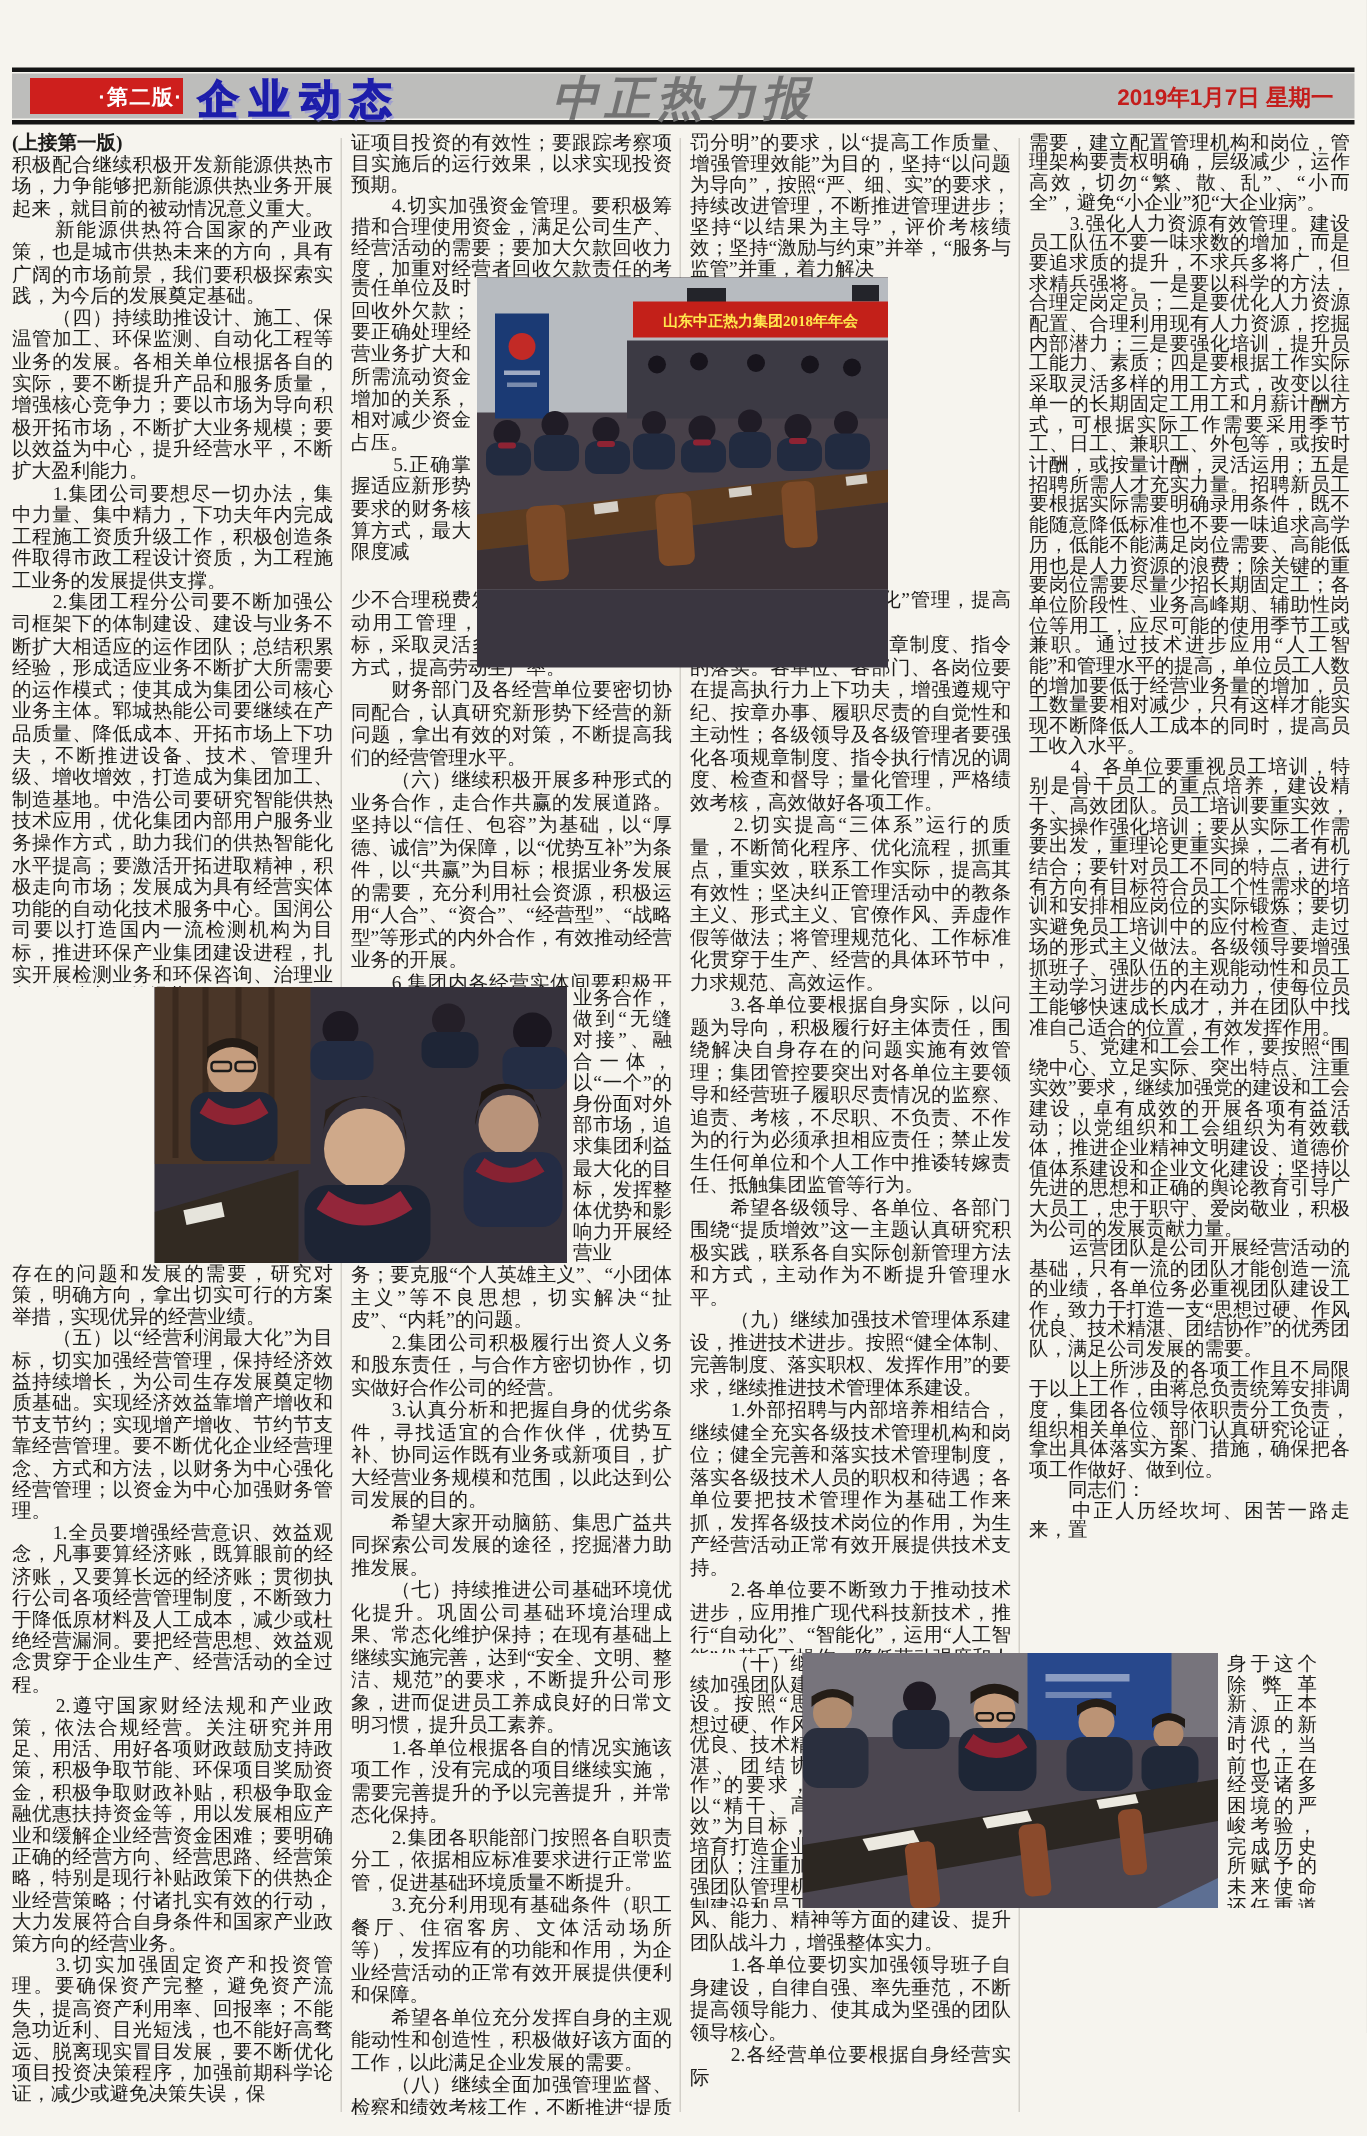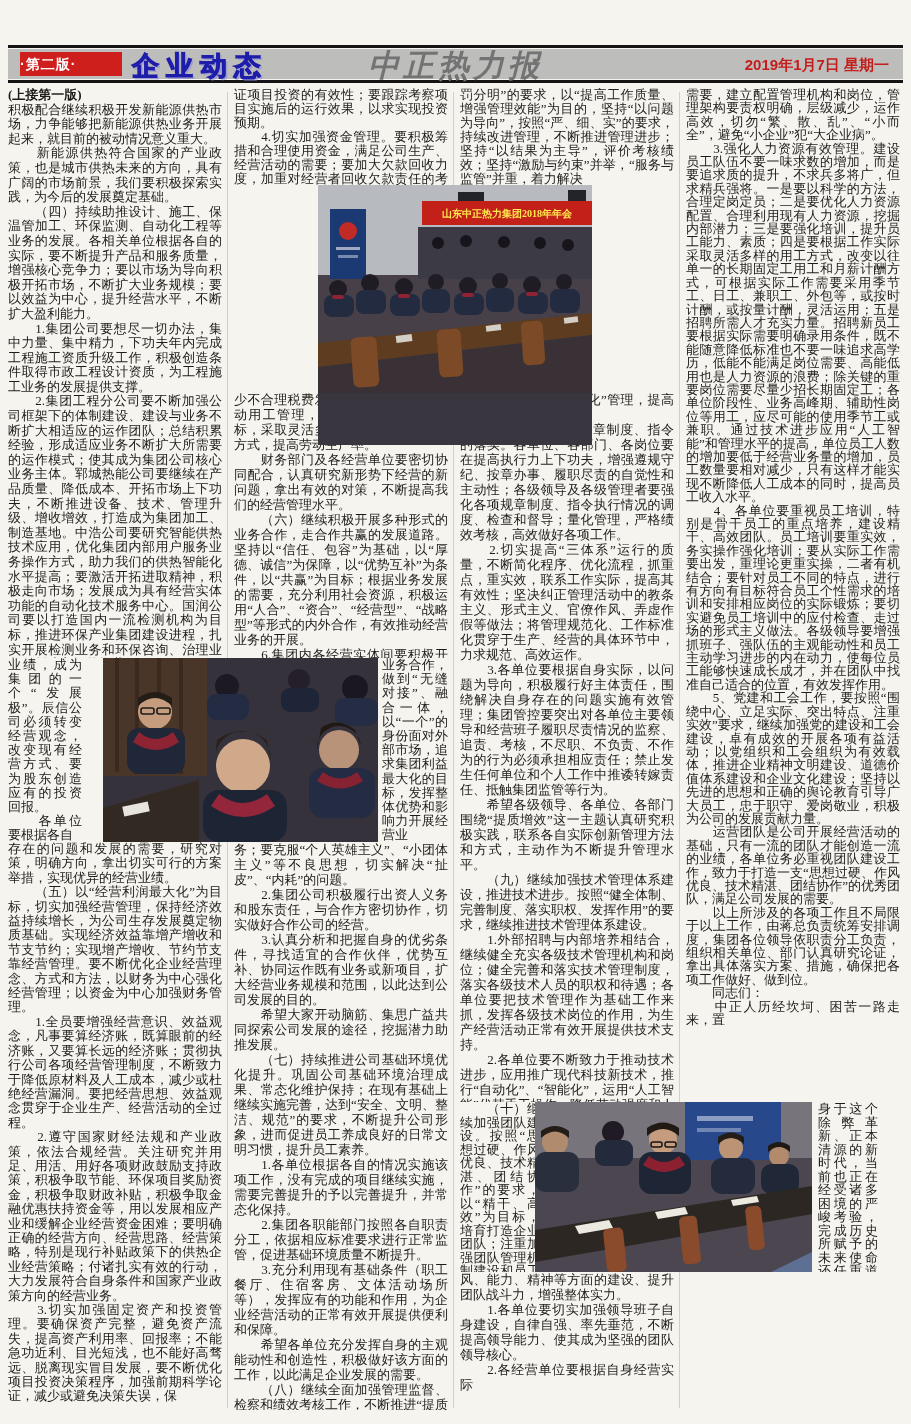--- a/index.html
+++ b/index.html
@@ -4,21 +4,21 @@
 <style>
   html,body{margin:0;padding:0;background:#e9e7e2;}
   .page{position:relative;width:911px;height:1424px;background:#f6f4ee;margin:0 auto;
         font-family:"Liberation Serif","DejaVu Serif",serif;overflow:hidden;}
   
   .rule-top{position:absolute;left:8px;top:45px;width:895px;height:3px;background:#141414;}
   .band{position:absolute;left:8px;top:49px;width:895px;height:30px;background:#bdbdbb;}
   .rule-bot{position:absolute;left:8px;top:80px;width:895px;height:3px;background:#141414;}
   .edition{position:absolute;left:20px;top:52px;width:102px;height:24px;background:#ce1f1d;color:#fff;
            font-family:"Liberation Sans","DejaVu Sans",sans-serif;font-size:14px;font-weight:bold;
-           text-align:left;line-height:24px;letter-spacing:1px;}
+           text-align:right;line-height:24px;letter-spacing:1px;}
   .section{position:absolute;left:132px;top:48px;font-family:"Liberation Sans","DejaVu Sans",sans-serif;
            font-size:27px;font-weight:900;letter-spacing:7px;color:#3a3acb;
            -webkit-text-stroke:1px #1d1daa;text-shadow:2px 2px 0 rgba(130,130,225,.5);}
   .masthead{position:absolute;left:50%;top:45px;transform:translateX(-50%);white-space:nowrap;
             font-size:31px;font-weight:900;font-style:italic;color:#737373;letter-spacing:4px;}
   .dateline{position:absolute;right:22px;top:56px;color:#c41d1b;font-size:15px;font-weight:bold;
             font-family:"Liberation Sans","DejaVu Sans",sans-serif;}
   
   .col{position:absolute;top:88px;width:214px;height:1322px;}
   .col1{left:8px;}.col2{left:234px;}.col3{left:460px;}.col4{left:686px;}
@@ -52,35 +52,35 @@
   <div class="vrule" style="left:679px"></div>
 
   <div class="col col1">
     <div class="seg" style="height:570px;line-height:14.6px"><span class="note">(上接第一版)</span>
 <span>积极配合继续积极开发新能源供热市场，力争能够把新能源供热业务开展起来，就目前的被动情况意义重大。
 　　新能源供热符合国家的产业政策，也是城市供热未来的方向，具有广阔的市场前景，我们要积极探索实践，为今后的发展奠定基础。
 　　（四）持续助推设计、施工、保温管加工、环保监测、自动化工程等业务的发展。各相关单位根据各自的实际，要不断提升产品和服务质量，增强核心竞争力；要以市场为导向积极开拓市场，不断扩大业务规模；要以效益为中心，提升经营水平，不断扩大盈利能力。
 　　1.集团公司要想尽一切办法，集中力量、集中精力，下功夫年内完成工程施工资质升级工作，积极创造条件取得市政工程设计资质，为工程施工业务的发展提供支撑。
 　　2.集团工程分公司要不断加强公司框架下的体制建设、建设与业务不断扩大相适应的运作团队；总结积累经验，形成适应业务不断扩大所需要的运作模式；使其成为集团公司核心业务主体。郓城热能公司要继续在产品质量、降低成本、开拓市场上下功夫，不断推进设备、技术、管理升级、增收增效，打造成为集团加工、制造基地。中浩公司要研究智能供热技术应用，优化集团内部用户服务业务操作方式，助力我们的供热智能化水平提高；要激活开拓进取精神，积极走向市场；发展成为具有经营实体功能的自动化技术服务中心。国润公司要以打造国内一流检测机构为目标，推进环保产业集团建设进程，扎实开展检测业务和环保咨询、治理业务，创造良好的经营</span></div>
     <div class="wrapz" style="height:184px">
-      <div class="ntext" style="width:74px;line-height:14.2px">业绩，成为集团的一个“发展极”。辰信公司必须转变经营观念，改变现有经营方式、要为股东创造应有的投资回报。
-　　各单位要根据各自</div>
       <div class="pspace" style="width:140px"></div>
     </div>
     <div class="seg" style="height:568px;line-height:14.4px">存在的问题和发展的需要，研究对策，明确方向，拿出切实可行的方案举措，实现优异的经营业绩。
 　　（五）以“经营利润最大化”为目标，切实加强经营管理，保持经济效益持续增长，为公司生存发展奠定物质基础。实现经济效益靠增产增收和节支节约；实现增产增收、节约节支靠经营管理。要不断优化企业经营理念、方式和方法，以财务为中心强化经营管理；以资金为中心加强财务管理。
 　　1.全员要增强经营意识、效益观念，凡事要算经济账，既算眼前的经济账，又要算长远的经济账；贯彻执行公司各项经营管理制度，不断致力于降低原材料及人工成本，减少或杜绝经营漏洞。要把经营思想、效益观念贯穿于企业生产、经营活动的全过程。
 　　2.遵守国家财经法规和产业政策，依法合规经营。关注研究并用足、用活、用好各项财政鼓励支持政策，积极争取节能、环保项目奖励资金，积极争取财政补贴，积极争取金融优惠扶持资金等，用以发展相应产业和缓解企业经营资金困难；要明确正确的经营方向、经营思路、经营策略，特别是现行补贴政策下的供热企业经营策略；付诸扎实有效的行动，大力发展符合自身条件和国家产业政策方向的经营业务。
 　　3.切实加强固定资产和投资管理。要确保资产完整，避免资产流失，提高资产利用率、回报率；不能急功近利、目光短浅，也不能好高骛远、脱离现实冒目发展，要不断优化项目投资决策程序，加强前期科学论证，减少或避免决策失误，保</div>
   </div>
 
   <div class="col col2">
     <div class="seg" style="height:97px;line-height:14px">证项目投资的有效性；要跟踪考察项目实施后的运行效果，以求实现投资预期。
 　　4.切实加强资金管理。要积极筹措和合理使用资金，满足公司生产、经营活动的需要；要加大欠款回收力度，加重对经营者回收欠款责任的考核，督促并配合</div>
     <div class="wrapz" style="height:207px">
+      <div class="ntext" style="width:80px;line-height:14.7px">责任单位及时回收外欠款；要正确处理经营业务扩大和所需流动资金增加的关系，相对减少资金占压。
+　　5.正确掌握适应新形势要求的财务核算方式，最大限度减</div>
       <div class="pspace" style="width:134px"></div>
     </div>
     <div class="seg" style="height:266px">少不合理税费发生。各单位要创新劳动用工管理，以降低人工成本为目标，采取灵活多样的劳动用工及计酬方式，提高劳动生产率。
 　　财务部门及各经营单位要密切协同配合，认真研究新形势下经营的新问题，拿出有效的对策，不断提高我们的经营管理水平。
 　　（六）继续积极开展多种形式的业务合作，走合作共赢的发展道路。坚持以“信任、包容”为基础，以“厚德、诚信”为保障，以“优势互补”为条件，以“共赢”为目标；根据业务发展的需要，充分利用社会资源，积极运用“人合”、“资合”、“经营型”、“战略型”等形式的内外合作，有效推动经营业务的开展。
 　　6.集团内各经营实体间要积极开展</div>
     <div class="wrapz" style="height:184px">
       <div class="pspace" style="width:148px"></div>
       <div class="ntext" style="width:66px;line-height:14.2px">业务合作，做到“无缝对接”、融合一体，以“一个”的身份面对外部市场，追求集团利益最大化的目标，发挥整体优势和影响力开展经营业</div>
     </div>

